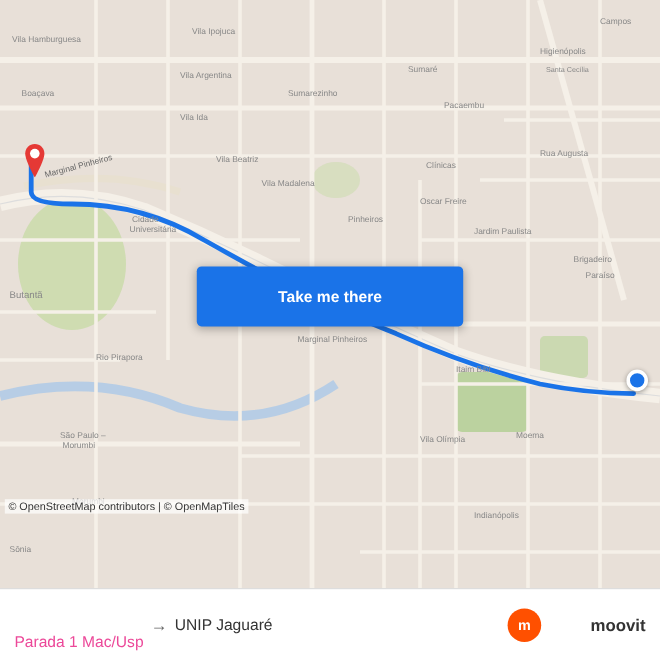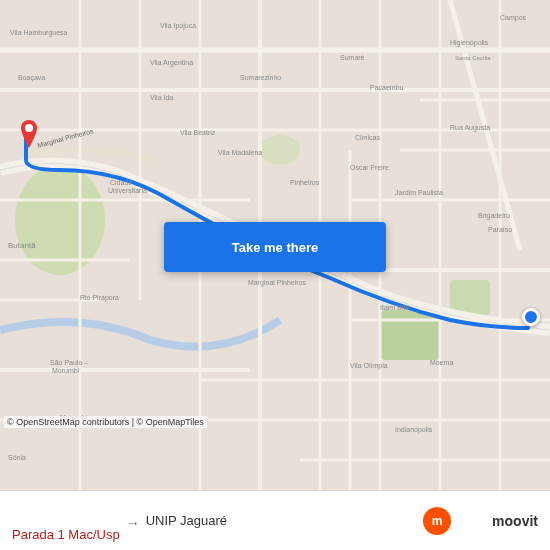--- a/index.html
+++ b/index.html
@@ -111,21 +111,21 @@
 
     .route-info {
       display: flex;
       align-items: center;
       gap: 6px;
       flex: 1;
     }
 
     .route-from {
       font-size: 13px;
-      color: #b91c1c;
+      color: #ec4899;
       font-weight: 500;
       margin-top: 28px;
     }
 
     .route-arrow {
       font-size: 14px;
       color: #666;
     }
 
     .route-to {

